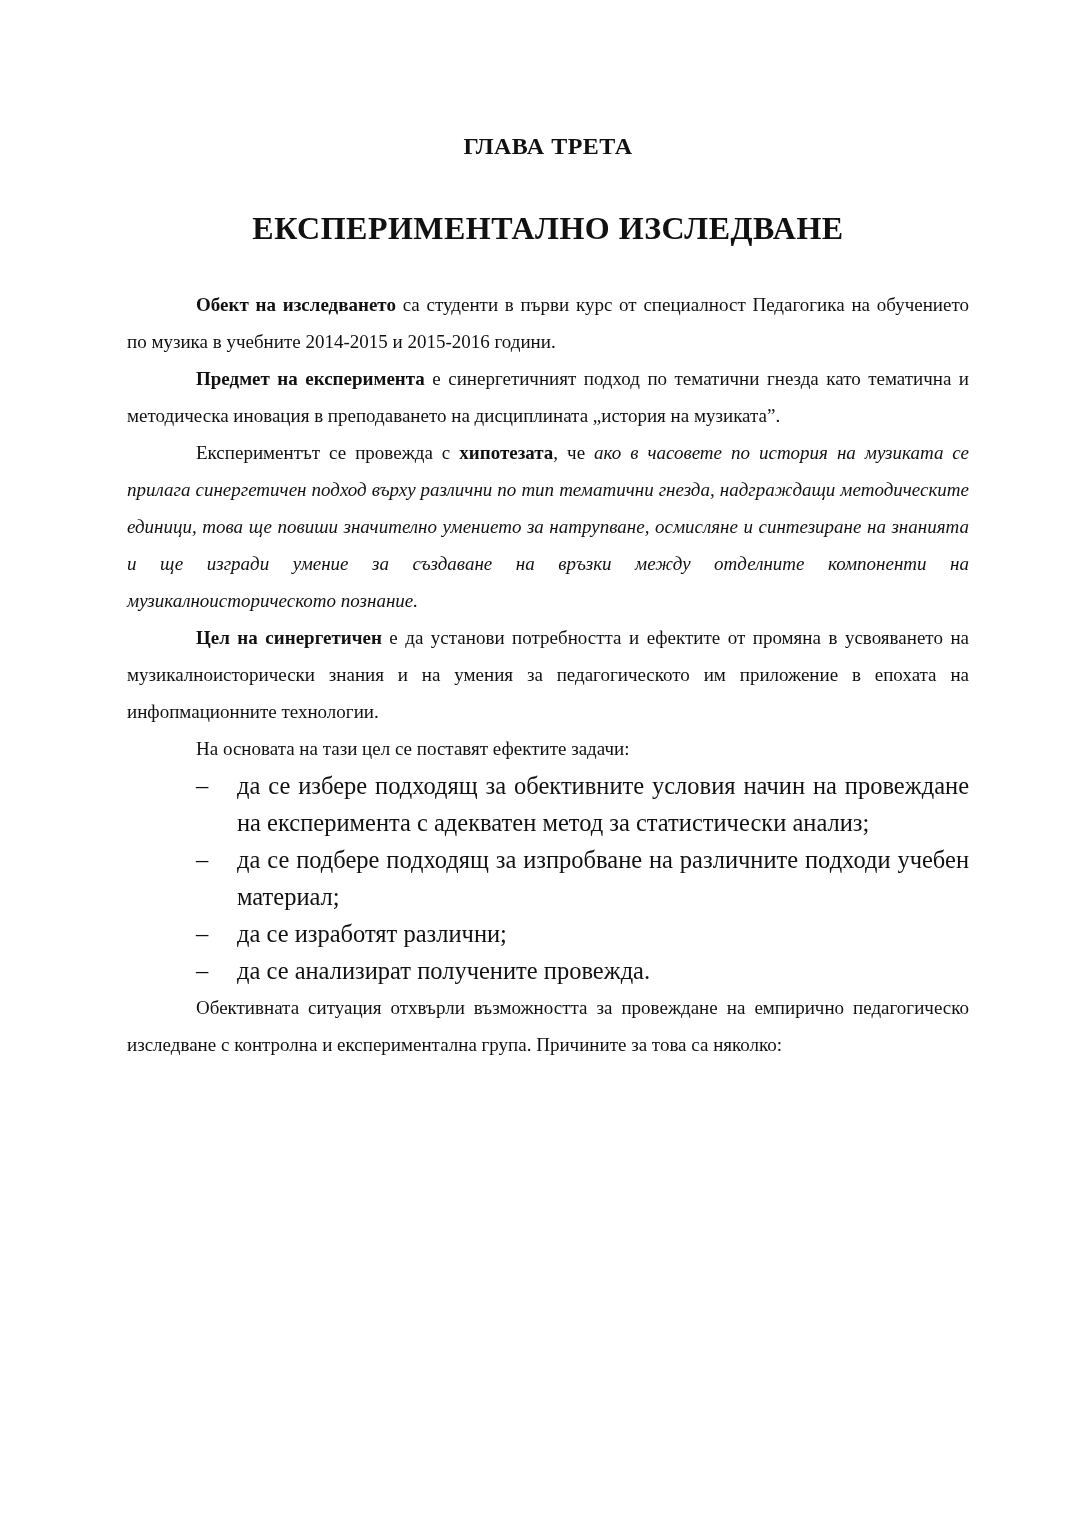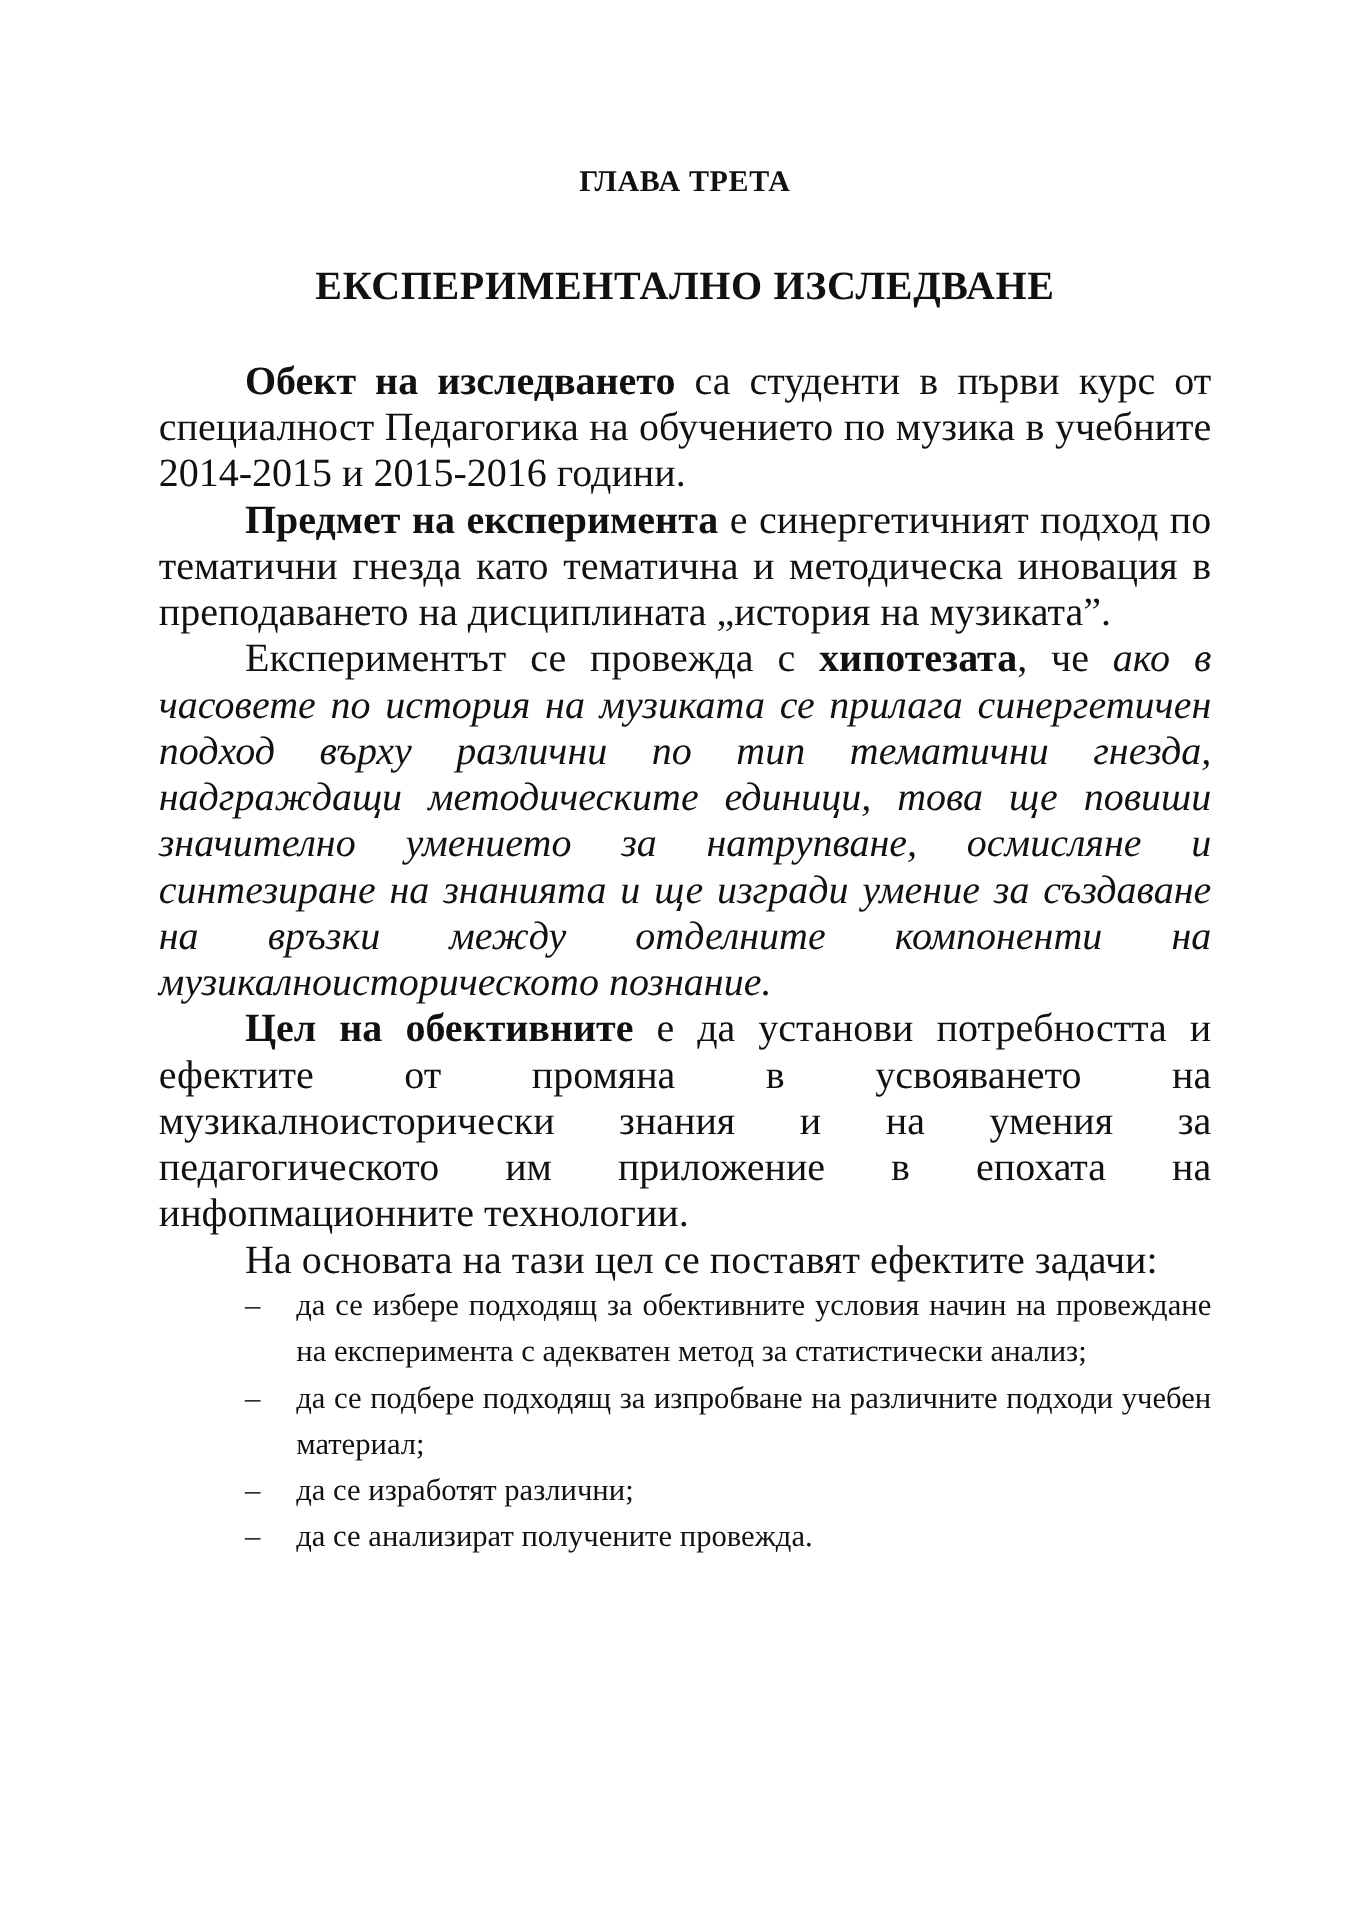--- a/index.html
+++ b/index.html
@@ -34,21 +34,21 @@
   .chapter-subtitle {
     text-align: center;
     font-weight: bold;
     font-size: 32px;
     line-height: 36px;
     letter-spacing: 0.5px;
     margin: 0 0 40px 0;
   }
   .body-text p {
     margin: 0;
-    font-size: 32px;
+    font-size: 19px;
     line-height: 37px;
     text-align: justify;
     text-indent: 69px;
   }
   .body-text b { font-weight: bold; }
   .body-text i { font-style: italic; }
   ul.task-list {
     list-style: none;
     margin: 0;
     padding: 0;
@@ -88,21 +88,21 @@
     <h2 class="chapter-subtitle">ЕКСПЕРИМЕНТАЛНО ИЗСЛЕДВАНЕ</h2>
 
     <div class="body-text">
 
       <p><b>Обект на изследването</b><span> са студенти в първи курс от специалност Педагогика на обучението по музика в учебните 2014-2015 и 2015-2016 години.</span></p>
 
       <p><b>Предмет на експеримента</b><span> е синергетичният подход по тематични гнезда като тематична и методическа иновация в преподаването на дисциплината „история на музиката”.</span></p>
 
       <p><span>Експериментът се провежда с </span><b>хипотезата</b><span>, че </span><i>ако в часовете по история на музиката се прилага синергетичен подход върху различни по тип тематични гнезда, надграждащи методическите единици, това ще повиши значително умението за натрупване, осмисляне и синтезиране на знанията и ще изгради умение за създаване на връзки между отделните компоненти на музикалноисторическото познание.</i></p>
 
-      <p><b>Цел на обективните</b><span> е да установи потребността и ефектите от промяна в усвояването на музикалноисторически знания и на умения за педагогическото им приложение в епохата на инфопмационните технологии.</span></p>
+      <p><b>Цел на синергетичен</b><span> е да установи потребността и ефектите от промяна в усвояването на музикалноисторически знания и на умения за педагогическото им приложение в епохата на инфопмационните технологии.</span></p>
 
       <p>На основата на тази цел се поставят ефектите задачи:</p>
 
       <ul class="task-list">
         <li>
           <span class="dash">–</span>
           <span class="task-text">да се избере подходящ за обективните условия начин на провеждане на експеримента с адекватен метод за статистически анализ;</span>
         </li>
         <li>
           <span class="dash">–</span>
@@ -111,17 +111,18 @@
         <li>
           <span class="dash">–</span>
           <span class="task-text">да се изработят различни;</span>
         </li>
         <li>
           <span class="dash">–</span>
           <span class="task-text">да се анализират получените провежда.</span>
         </li>
       </ul>
 
+      <p>Обективната ситуация отхвърли възможността за провеждане на емпирично педагогическо изследване с контролна и експериментална група. Причините за това са няколко:</p>
 
     </div>
   </div>
 
 </div>
 
 </body></html>

